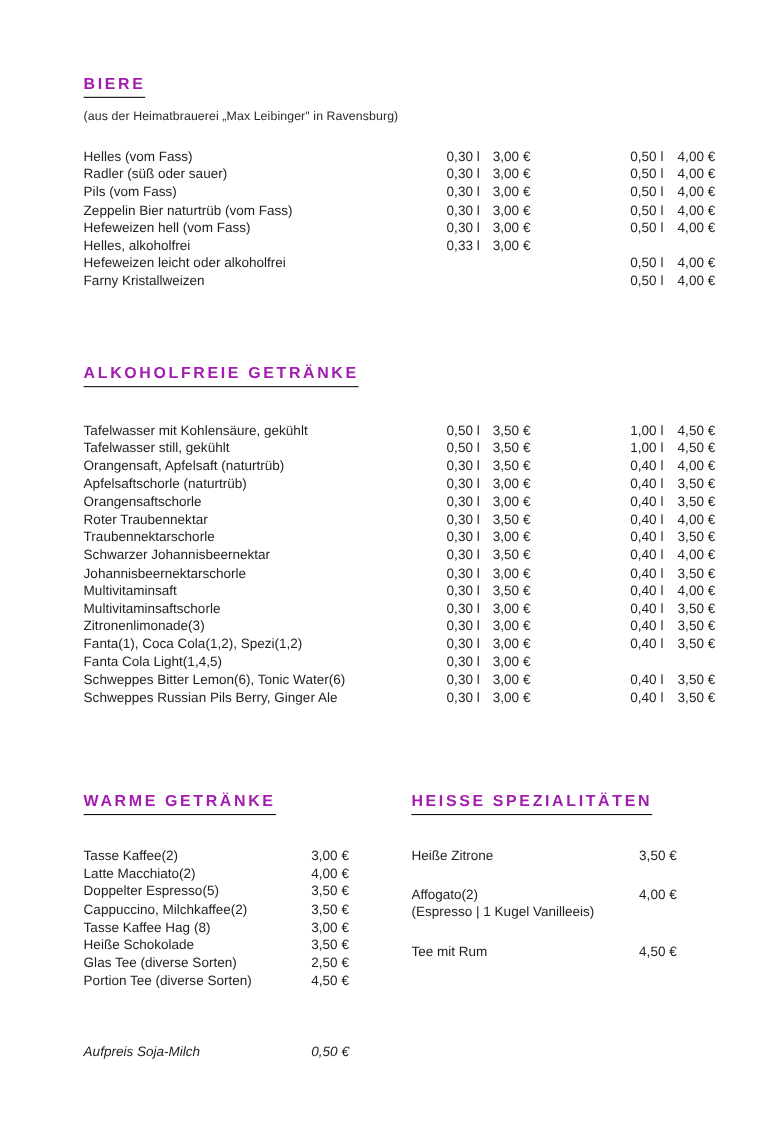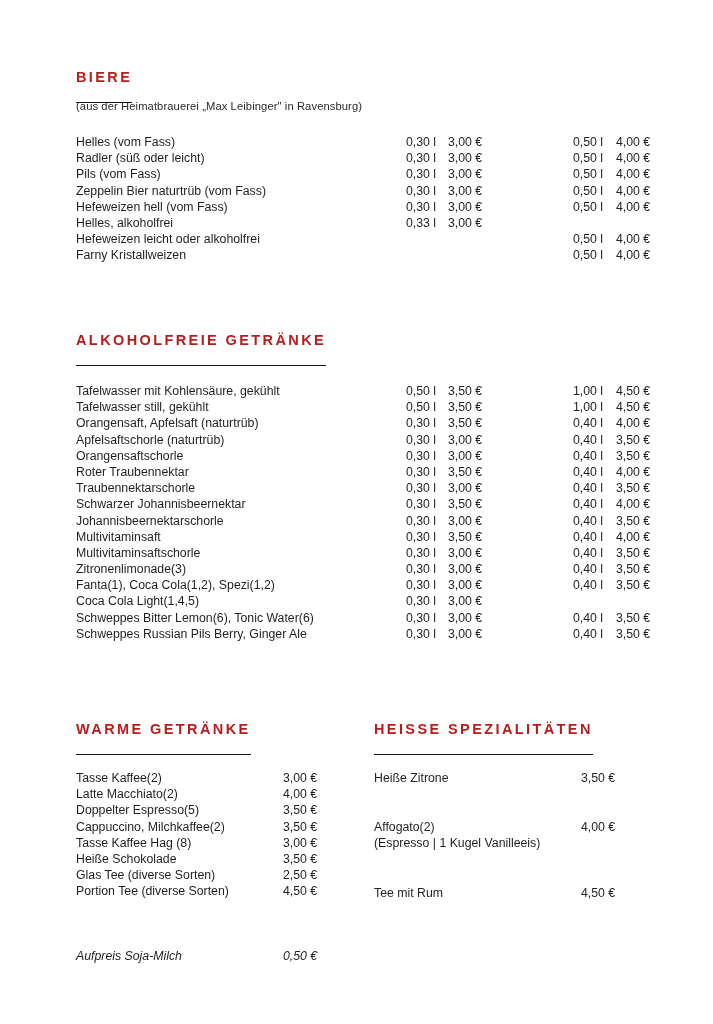--- a/index.html
+++ b/index.html
@@ -23,23 +23,23 @@
     height: 1024px;
     padding: 0;
   }
 
   
   .section-heading {
     font-size: 14.5px;
     font-weight: bold;
     letter-spacing: 2.4px;
     text-transform: uppercase;
-    color: #b91c1c;
+    color: #a21caf;
     display: inline-block;
-    padding-bottom: 17px;
+    padding-bottom: 3px;
     border-bottom: 1.6px solid #111111;
     white-space: nowrap;
   }
 
   .subtitle {
     font-size: 11.2px;
     color: #2a2a2a;
     letter-spacing: 0.1px;
   }
 
@@ -85,21 +85,21 @@
     position: relative;
     height: 16.2px;
     line-height: 16.2px;
     font-size: 12.3px;
     color: #1f1f1f;
     white-space: nowrap;
   }
   .row2 .name { position: absolute; left: 0; top: 0; }
   .row2 .price { position: absolute; left: 207px; top: 0; }
 
-  .row2.gap { margin-top: 33px; text-decoration: underline; }
+  .row2.gap { margin-top: 19px; text-decoration: underline; }
   .row2.sub {
     color: #1f1f1f;
   }
 
   .italic-row {
     position: relative;
     height: 16.2px;
     line-height: 16.2px;
     font-size: 12.3px;
     font-style: italic;
@@ -132,21 +132,21 @@
   <div id="beers-subtitle" class="subtitle">(aus der Heimatbrauerei „Max Leibinger" in Ravensburg)</div>
   <div id="beers-rows" class="rows">
       <div class="row">
         <span class="name">Helles (vom Fass)</span>
         <span class="sz1">0,30 l</span>
         <span class="pr1">3,00 €</span>
         <span class="sz2">0,50 l</span>
         <span class="pr2">4,00 €</span>
       </div>
       <div class="row">
-        <span class="name">Radler (süß oder leicht)</span>
+        <span class="name">Radler (süß oder sauer)</span>
         <span class="sz1">0,30 l</span>
         <span class="pr1">3,00 €</span>
         <span class="sz2">0,50 l</span>
         <span class="pr2">4,00 €</span>
       </div>
       <div class="row">
         <span class="name">Pils (vom Fass)</span>
         <span class="sz1">0,30 l</span>
         <span class="pr1">3,00 €</span>
         <span class="sz2">0,50 l</span>
@@ -272,21 +272,21 @@
         <span class="pr2">3,50 €</span>
       </div>
       <div class="row">
         <span class="name">Fanta(1), Coca Cola(1,2), Spezi(1,2)</span>
         <span class="sz1">0,30 l</span>
         <span class="pr1">3,00 €</span>
         <span class="sz2">0,40 l</span>
         <span class="pr2">3,50 €</span>
       </div>
       <div class="row">
-        <span class="name">Coca Cola Light(1,4,5)</span>
+        <span class="name">Fanta Cola Light(1,4,5)</span>
         <span class="sz1">0,30 l</span>
         <span class="pr1">3,00 €</span>
       </div>
       <div class="row">
         <span class="name">Schweppes Bitter Lemon(6), Tonic Water(6)</span>
         <span class="sz1">0,30 l</span>
         <span class="pr1">3,00 €</span>
         <span class="sz2">0,40 l</span>
         <span class="pr2">3,50 €</span>
       </div>

